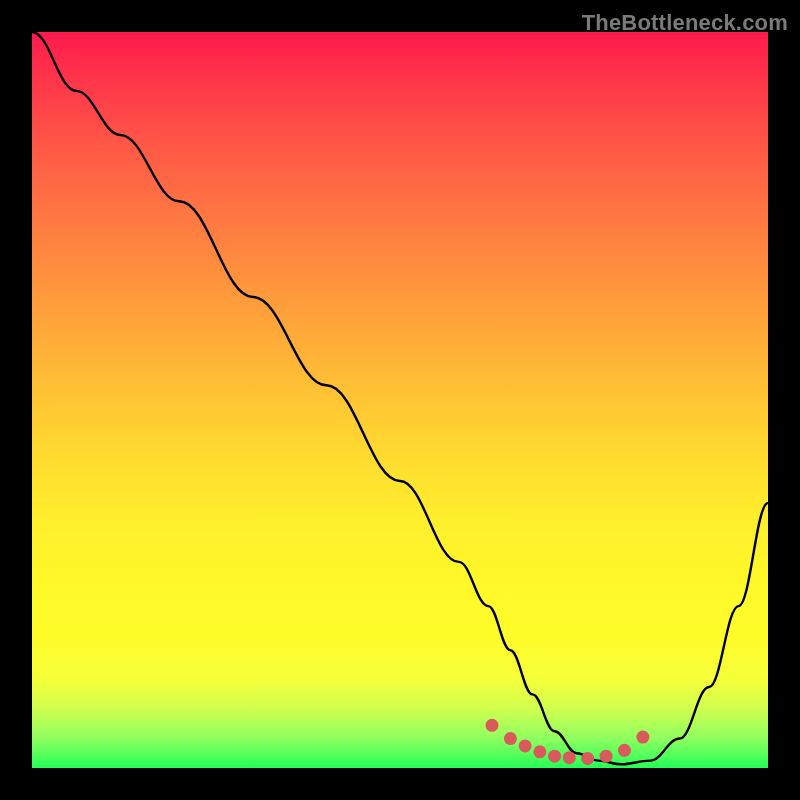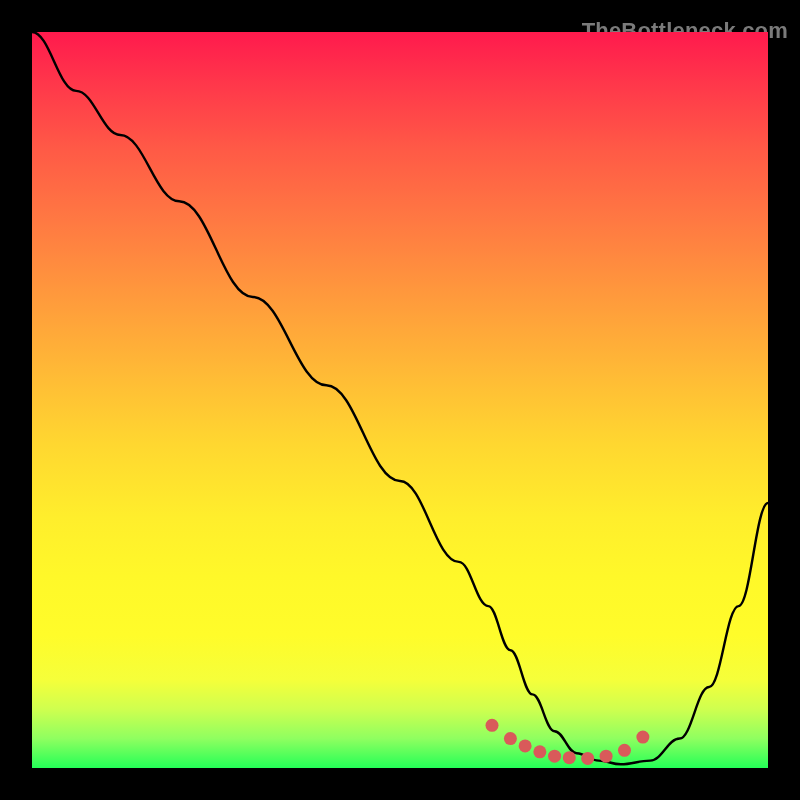--- a/index.html
+++ b/index.html
@@ -43,21 +43,21 @@
   svg.curve {
     position: absolute;
     left: 0;
     top: 0;
     width: 736px;
     height: 736px;
     overflow: visible;
   }
   .watermark {
     position: absolute;
-    top: 18px;
+    top: 10px;
     right: 12px;
     color: #7a7a7a;
     font-size: 22px;
     font-weight: 600;
     letter-spacing: 0.2px;
     user-select: none;
   }
 </style>
 </head>
 <body>

